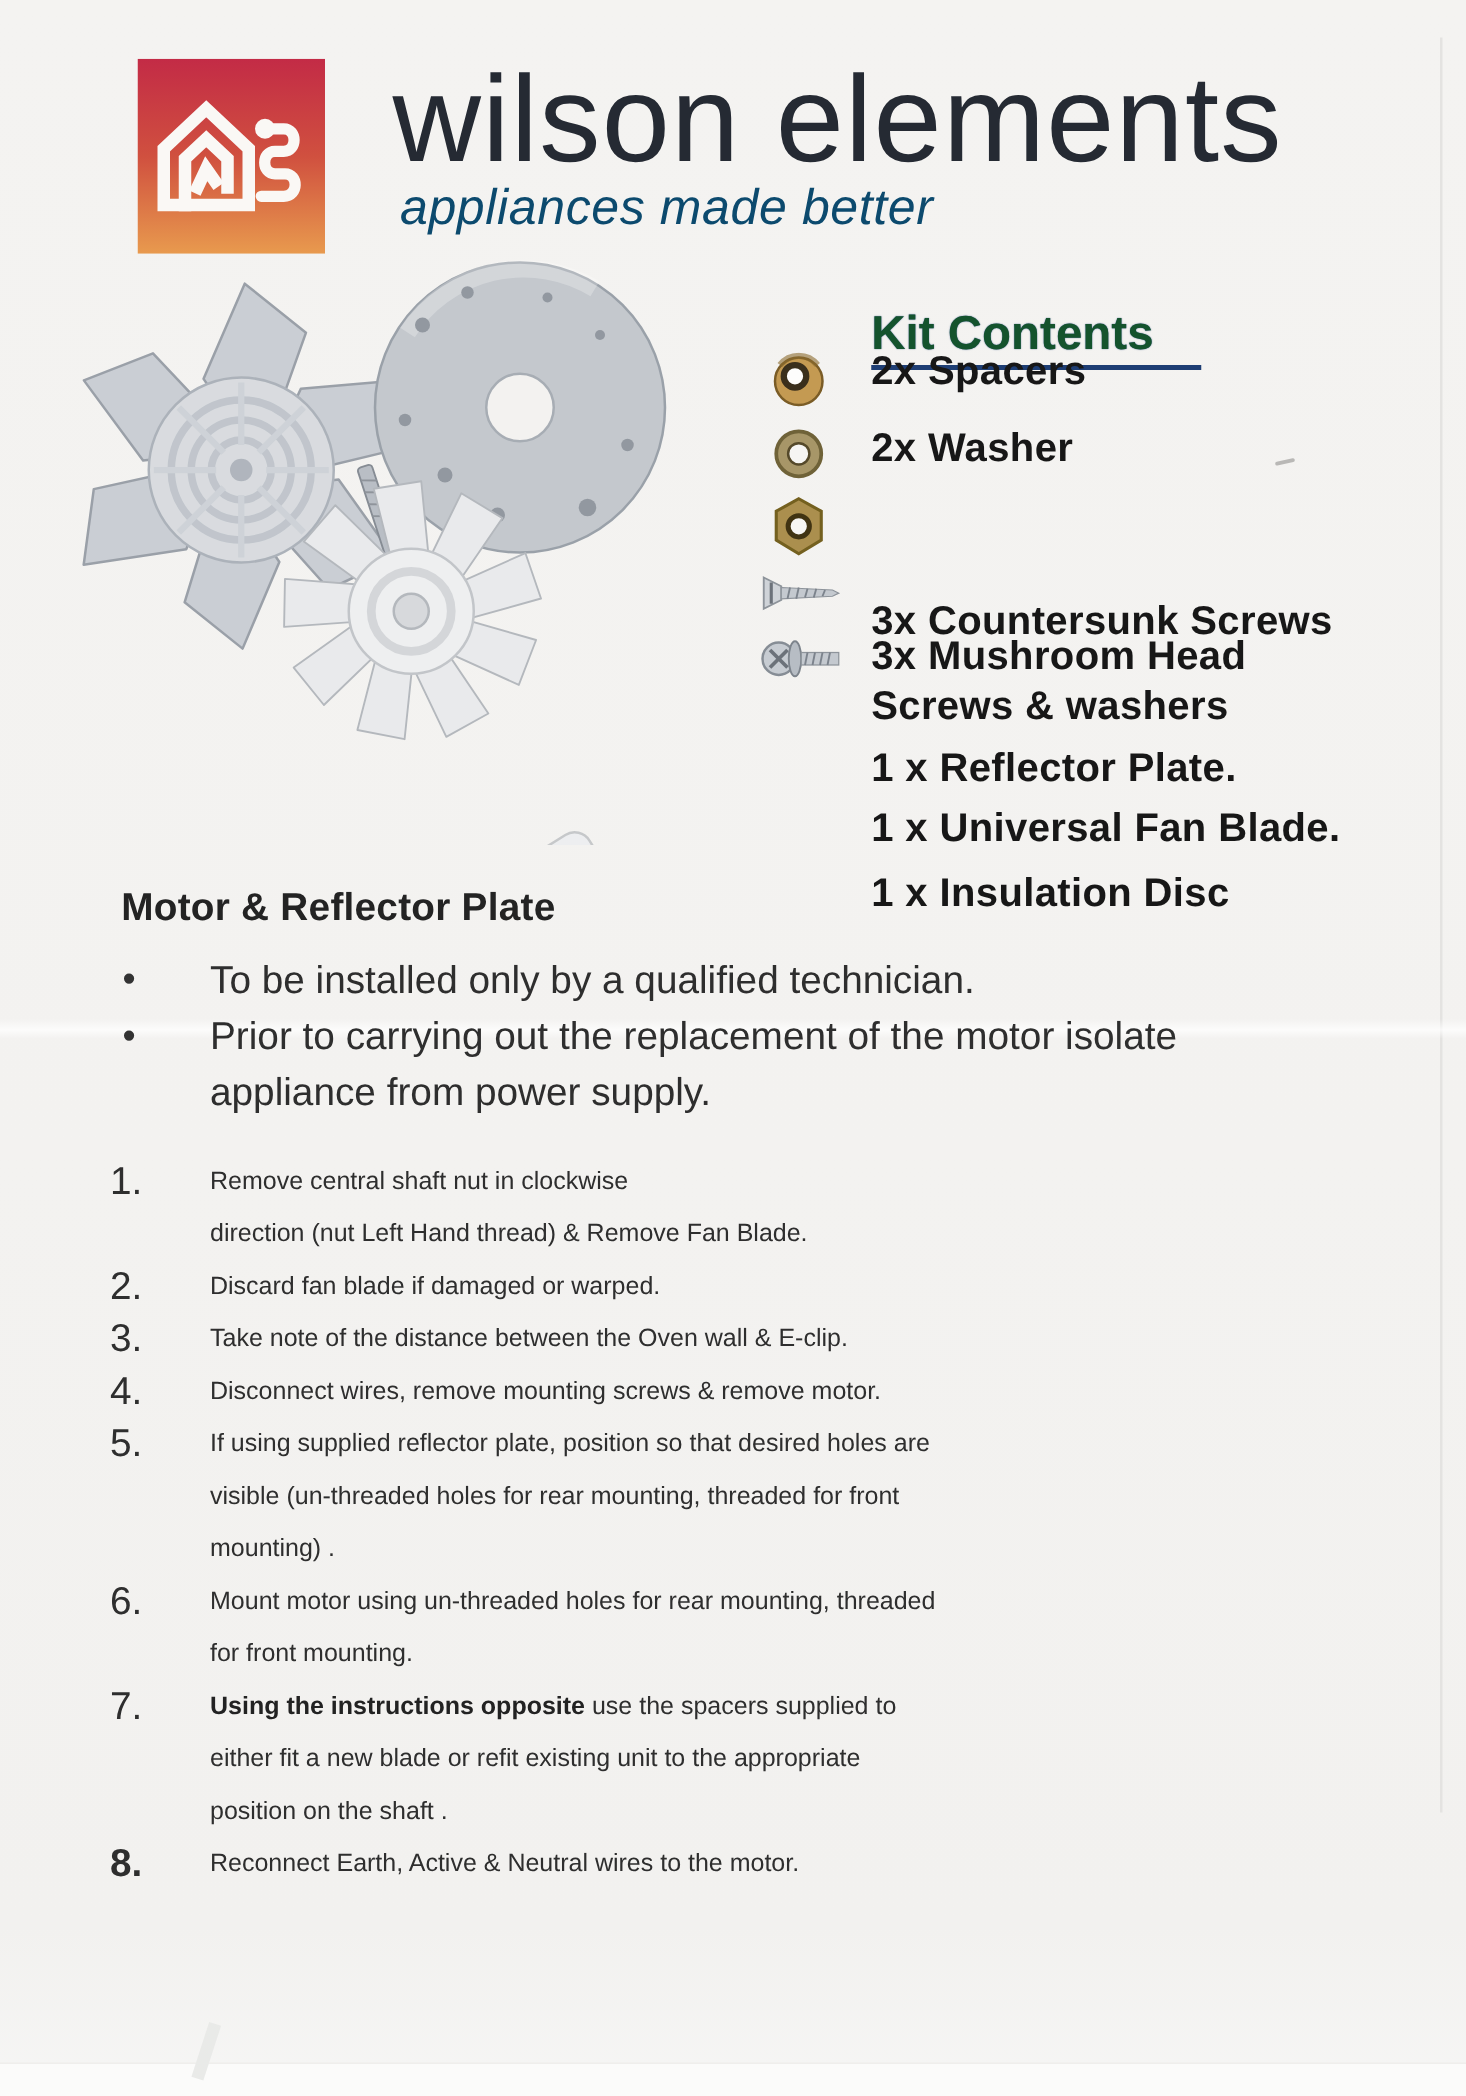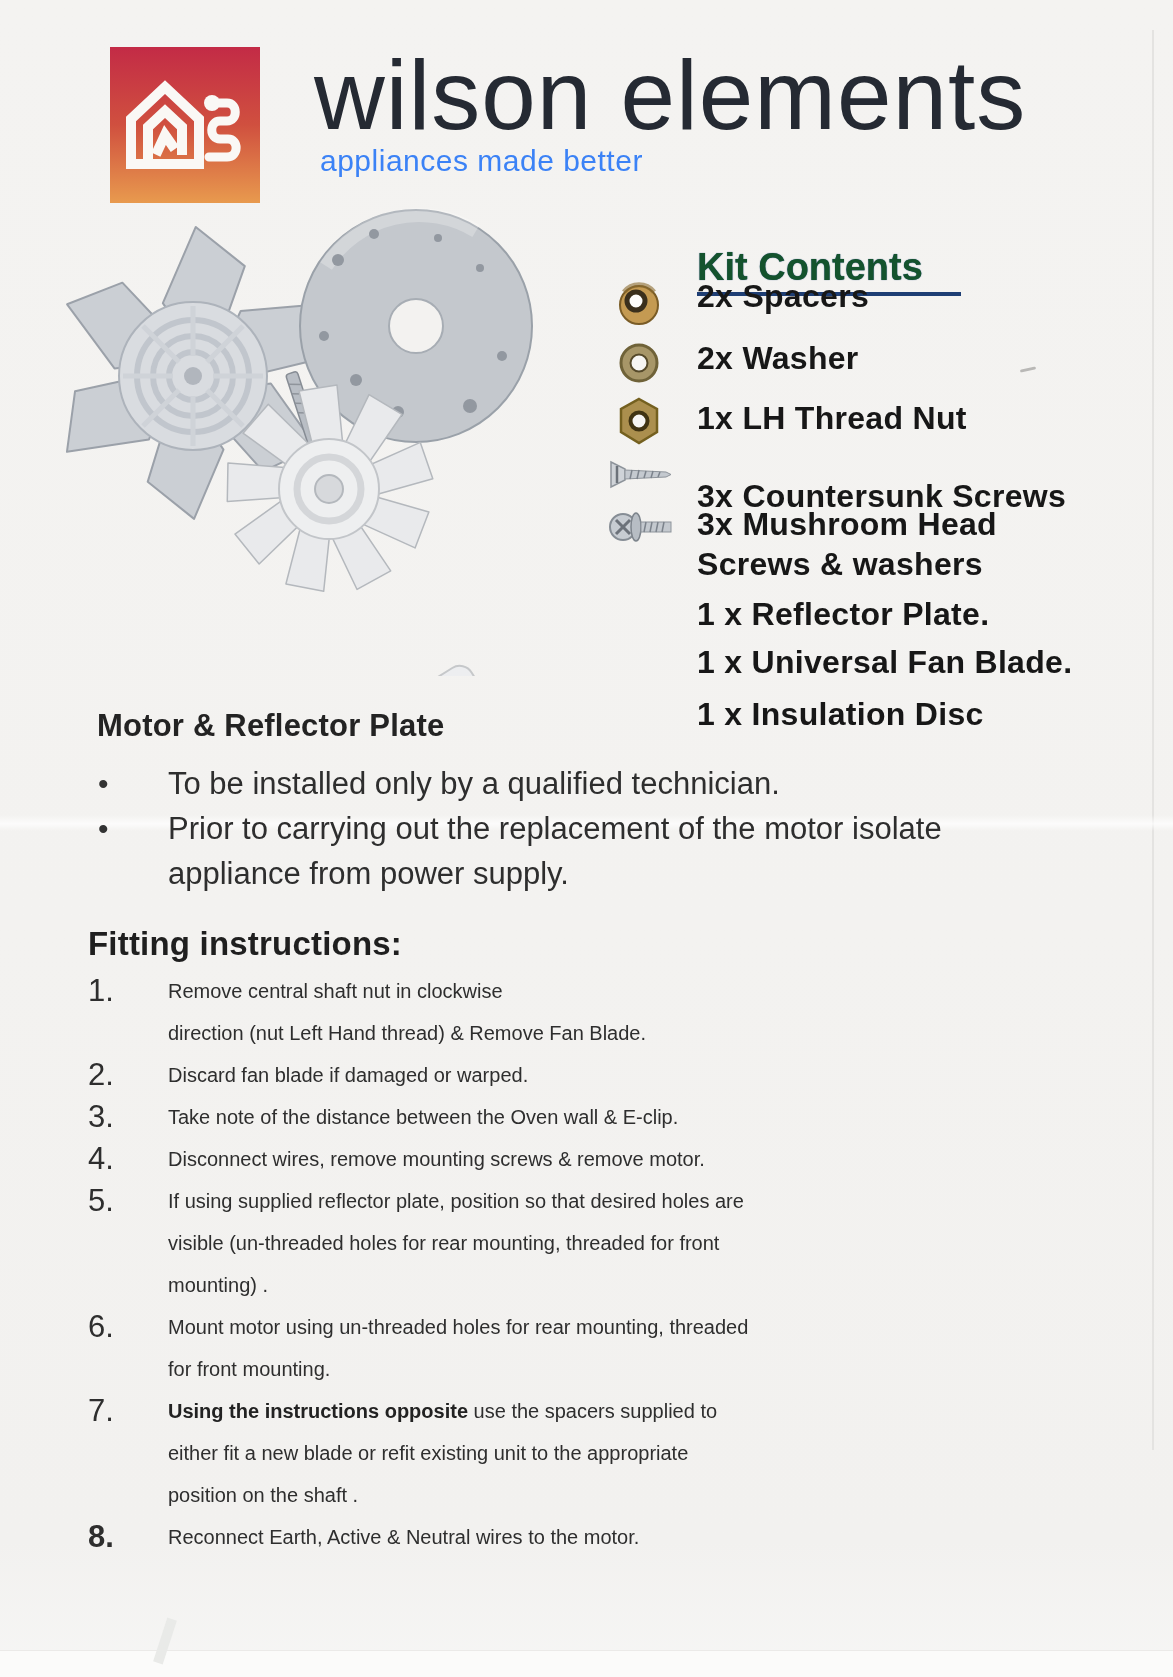--- a/index.html
+++ b/index.html
@@ -14,21 +14,21 @@
   .edge-line{position:absolute;left:1152px;top:30px;width:2px;height:1420px;background:#e4e3e1;}
   .crease{position:absolute;left:0;top:815px;width:100%;height:16px;
     background:linear-gradient(180deg,rgba(255,255,255,0) 0%,rgba(255,255,255,.75) 55%,rgba(255,255,255,0) 100%);}
   .bottom-strip{position:absolute;left:0;bottom:0;width:100%;height:26px;background:#fbfbfa;border-top:1px solid #ebeae8;}
   .speck{position:absolute;left:1020px;top:368px;width:16px;height:3px;background:#b9b8b6;transform:rotate(-12deg);border-radius:2px;}
   .smudge{position:absolute;left:160px;top:1618px;width:10px;height:46px;background:#e9eae8;transform:rotate(18deg);}
 
   
   .logo{position:absolute;left:110px;top:47px;width:150px;height:156px;}
   .brand-name{position:absolute;left:314px;top:46px;font-size:98px;line-height:1;letter-spacing:1px;color:#252a33;}
-  .tagline{position:absolute;left:320px;top:146px;font-size:30px;line-height:1;letter-spacing:0.5px;color:#3b82f6;}
+  .tagline{position:absolute;left:320px;top:146px;font-size:40px;line-height:1;letter-spacing:0.5px;color:#0c4a6e;font-style:italic;}
 
   
   .photo{position:absolute;left:28px;top:196px;width:595px;height:480px;margin:0;}
   .photo-caption{position:absolute;left:97px;top:708px;font-size:31px;font-weight:bold;color:#232323;letter-spacing:0.2px;}
 
   
   .kit-heading{position:absolute;left:697px;top:214px;font-size:38px;font-weight:bold;
     color:#14532d;text-shadow:0 0 1px #27497c;padding:0 38px 3px 0;border-bottom:4px solid #1e3e74;}
   .kit-icon{position:absolute;left:608px;width:62px;text-align:center;}
   .kit-label{position:absolute;left:697px;font-size:32px;font-weight:bold;line-height:40px;color:#171717;white-space:pre-line;letter-spacing:0.3px;}
@@ -227,21 +227,20 @@
         <line x1="38" y1="14" x2="36" y2="24"></line>
           <line x1="44" y1="14" x2="42" y2="24"></line>
         <line x1="50" y1="14" x2="48" y2="24"></line>
           <line x1="56" y1="14" x2="54" y2="24"></line>
       </g>
     </svg>
   </div>
 
   <div class="kit-label" style="top:276px;">2x Spacers</div>
   <div class="kit-label" style="top:338px;">2x Washer</div>
-  <div class="kit-label" style="top:398px;">1x LH Thread Nut</div>
   <div class="kit-label" style="top:476px;">3x Countersunk Screws</div>
   <div class="kit-label" style="top:504px;">3x Mushroom Head
 Screws &amp; washers</div>
 
   <div class="extra-label" style="top:596px;">1 x Reflector Plate.</div>
   <div class="extra-label" style="top:644px;">1 x Universal Fan Blade.</div>
   <div class="extra-label" style="top:696px;">1 x Insulation Disc</div>
 
   <section class="safety">
     <div class="bullets">
@@ -251,21 +250,20 @@
       </div>
       <div class="bullet-row">
         <span class="bullet-marker">•</span>
         <span class="bullet-text">Prior to carrying out the replacement of the motor isolate
 appliance from power supply.</span>
       </div>
     </div>
   </section>
 
   <section class="instructions">
-    <h3 class="fit-heading">Fitting instructions:</h3>
 
     <div class="step">
       <span class="num">1.</span>
       <span class="txt">Remove central shaft nut in clockwise
 direction (nut Left Hand thread) &amp; Remove Fan Blade.</span>
     </div>
     <div class="step">
       <span class="num">2.</span>
       <span class="txt">Discard fan blade if damaged or warped.</span>
     </div>

